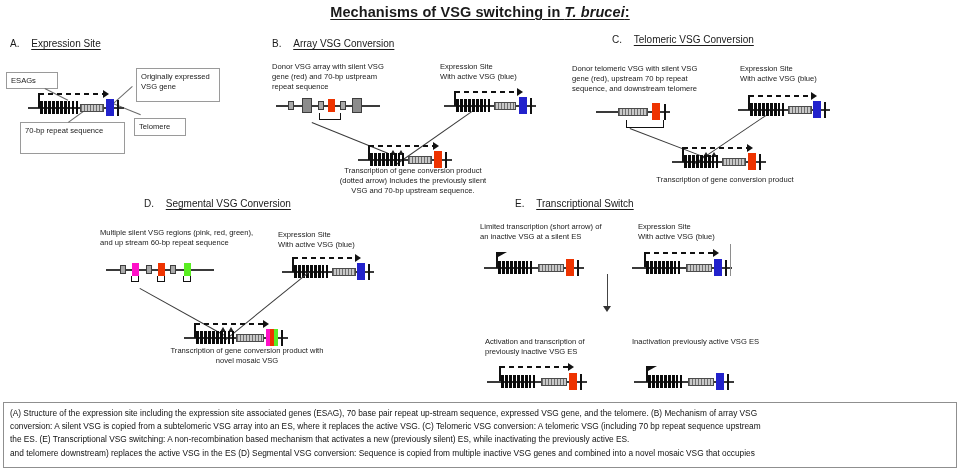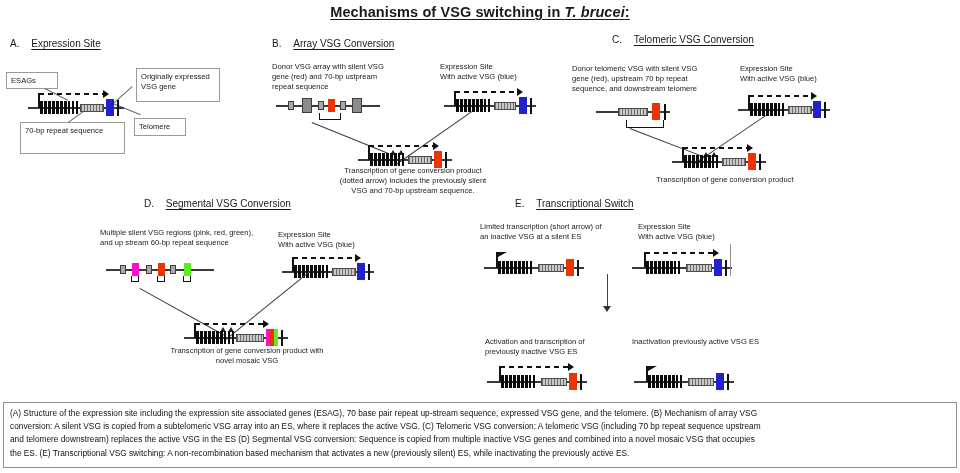--- a/index.html
+++ b/index.html
@@ -487,17 +487,17 @@
       <div class="st"></div>
         <div class="fl"></div>
     </div>
     <div class="vsg blue" style="left:82px;"></div>
     <div class="telo" style="left:93px;"></div>
   </div>
 
   <div class="legend">
     <p>(A) Structure of the expression site including the expression site associated genes (ESAG), 70 base pair repeat up-stream sequence, expressed VSG gene, and the telomere.  (B) Mechanism of array VSG</p>
     <p>conversion:  A silent VSG is copied from a subtelomeric VSG array into an ES, where it replaces the active VSG. (C) Telomeric VSG conversion:  A telomeric VSG (including 70 bp repeat sequence upstream</p>
+    <p>the ES.    (E) Transcriptional VSG switching:  A non-recombination based mechanism that activates a new (previously silent) ES, while inactivating the previously active ES.</p>
     <p>and telomere downstream) replaces the active VSG in the ES (D) Segmental VSG conversion:  Sequence is copied from multiple inactive VSG genes and combined into a novel mosaic VSG that occupies</p>
-    <p>the ES.    (E) Transcriptional VSG switching:  A non-recombination based mechanism that activates a new (previously silent) ES, while inactivating the previously active ES.</p>
   </div>
 
 </div>
 
 </body></html>

